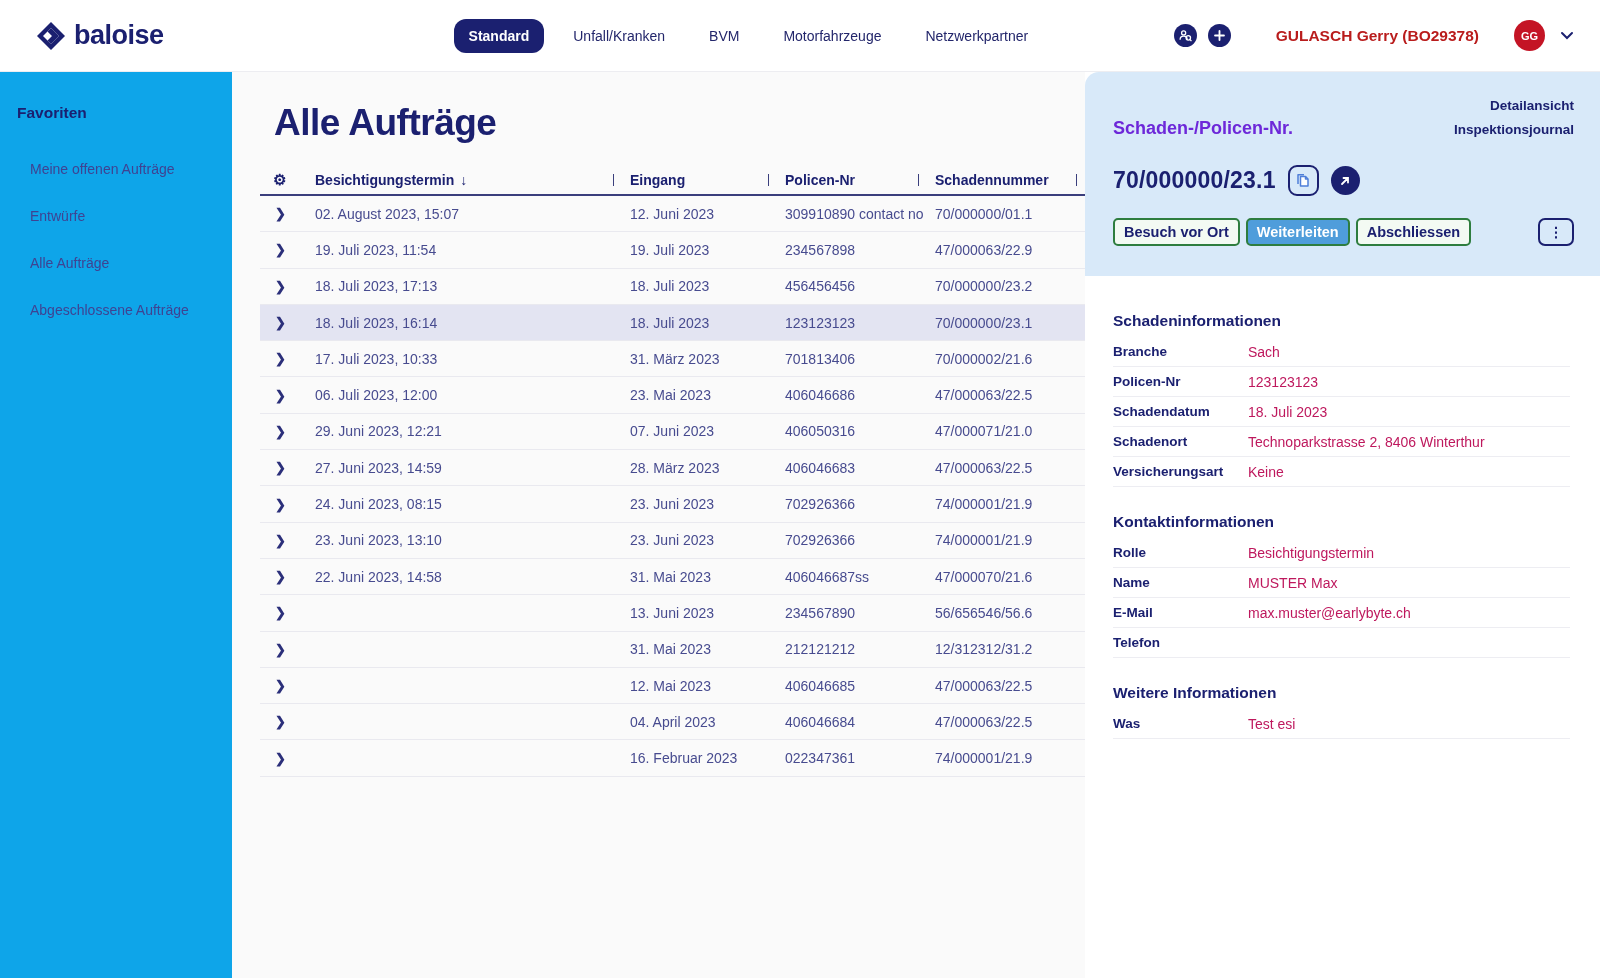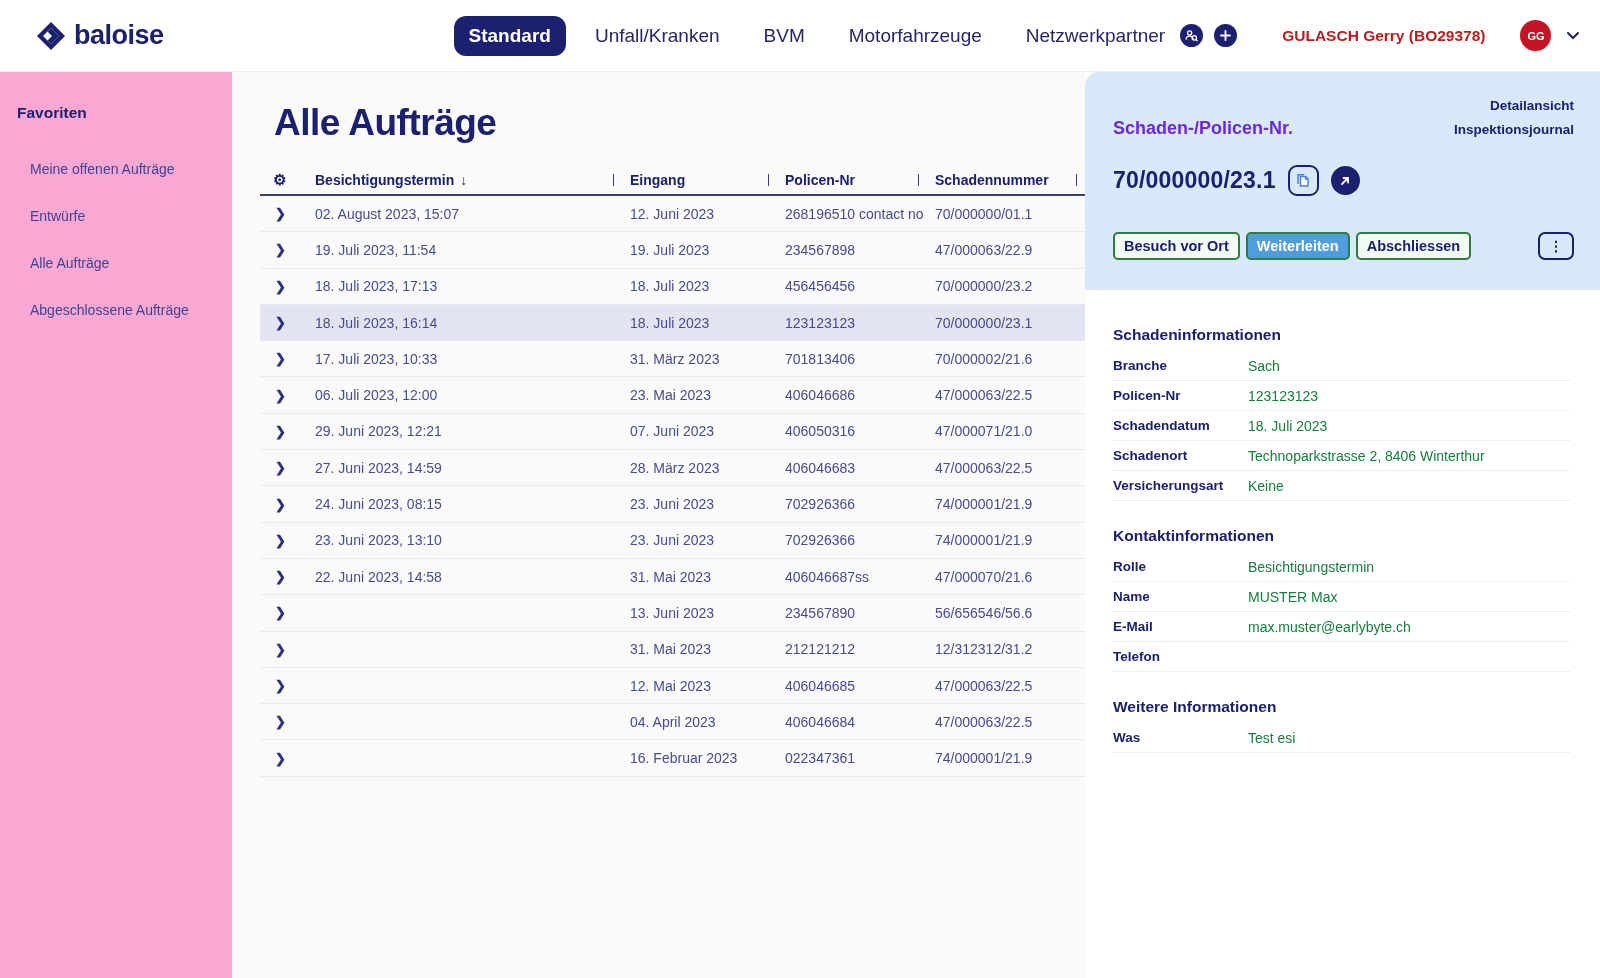--- a/index.html
+++ b/index.html
@@ -8,41 +8,41 @@
 
   
   .topbar {
     height:72px; background:#ffffff; display:flex; align-items:center;
     padding:0 26px 0 36px; border-bottom:1px solid #ededf1; position:relative; z-index:5;
   }
   .logo { display:flex; align-items:center; gap:8px; cursor:pointer; }
   .logo-text { font-size:27px; font-weight:bold; color:#1b2070; letter-spacing:-0.5px; }
   .primary-nav { display:flex; align-items:center; gap:14px; margin-left:290px; }
   .nav-tab {
-    background:none; border:none; font-family:inherit; font-size:19px; color:#23266b;
+    background:none; border:none; font-family:inherit; font-size:14px; color:#23266b;
     padding:9px 15px; border-radius:12px; cursor:pointer; font-weight:500; white-space:nowrap;
   }
   .nav-tab.active { background:#1b2070; color:#ffffff; font-weight:bold; }
   .topbar-right { margin-left:auto; display:flex; align-items:center; gap:11px; }
   .circle-btn {
     width:23px; height:23px; border-radius:50%; background:#1b2070; border:none; cursor:pointer;
     color:#fff; display:flex; align-items:center; justify-content:center; padding:0;
   }
   .circle-btn svg { display:block; }
   .user-name { font-size:15.5px; font-weight:bold; color:#b91c1c; margin-left:34px; white-space:nowrap; }
   .avatar {
     width:31px; height:31px; border-radius:50%; background:#c41425; color:#fff;
     font-size:11px; font-weight:bold; display:flex; align-items:center; justify-content:center;
     margin-left:24px; cursor:pointer;
   }
   .user-chevron { color:#1b2070; font-size:13px; cursor:pointer; margin-left:4px; }
 
   
   .content { display:flex; height:906px; }
-  .sidebar { width:232px; background:#f9a8d4; padding:32px 0 0 17px; flex:none; }
+  .sidebar { width:232px; background:#0ea5e9; padding:32px 0 0 17px; flex:none; }
   .sidebar-title { font-size:15.5px; font-weight:bold; color:#1b2070; margin-bottom:24px; }
   .sidebar-item {
     font-size:14px; color:#3f4392; padding:15px 0 16px 13px; cursor:pointer; border-radius:6px;
   }
   .main { flex:1; background:#fafafa; padding:28px 0 0 28px; overflow:hidden; }
   .page-title { font-size:37px; font-weight:bold; color:#1b2070; margin:2px 0 22px 14px; letter-spacing:-0.5px; }
 
   
   .table { width:100%; }
   .thead {
@@ -79,41 +79,41 @@
   .claim-number { font-size:23px; font-weight:bold; color:#1b2070; letter-spacing:0.2px; }
   .icon-btn-square {
     width:31px; height:31px; border:2px solid #1b2070; border-radius:9px; background:transparent;
     display:flex; align-items:center; justify-content:center; cursor:pointer; color:#3f6fd8; padding:0;
   }
   .icon-btn-circle {
     width:29px; height:29px; border-radius:50%; background:#1b2070; border:none; color:#fff;
     display:flex; align-items:center; justify-content:center; cursor:pointer; font-size:14px; padding:0;
   }
   .claim-subtitle { font-size:13.5px; font-weight:bold; color:#1b2070; margin-top:14px; }
-  .actions-row { display:flex; align-items:center; gap:6px; margin-top:36px; }
+  .actions-row { display:flex; align-items:center; gap:6px; margin-top:22px; }
   .action-btn {
     font-family:inherit; font-size:14.5px; font-weight:bold; color:#1b2070;
     background:#f3faf3; border:2px solid #2e7d3f; border-radius:5px; padding:4px 9px; cursor:pointer;
     white-space:nowrap;
   }
   .action-btn.primary { background:#4f9ddb; color:#ffffff; }
   .kebab-btn {
     margin-left:auto; width:36px; height:28px; border:2px solid #1b2070; border-radius:7px;
     background:transparent; color:#1b2070; font-weight:bold; font-size:14px; cursor:pointer;
     display:flex; align-items:center; justify-content:center;
   }
   .panel-body { padding:36px 30px 0 28px; }
   .info-section { margin-bottom:26px; }
   .section-title { font-size:15.5px; font-weight:bold; color:#1b2070; padding-bottom:7px; }
   .info-row {
     display:grid; grid-template-columns:135px 1fr; align-items:center; min-height:30px;
     border-bottom:1px solid #ededf2; font-size:13.5px;
   }
   .info-label { font-weight:bold; color:#1b2070; }
-  .info-value { font-size:14px; color:#15803d; }
+  .info-value { font-size:14px; color:#be185d; }
 </style>
 </head>
 <body>
 
 <header class="topbar">
   <div class="logo">
     <span style="display:flex;">
       <svg width="30" height="30" viewBox="0 0 30 30">
         <polygon points="15,1 29,15 15,29 1,15" fill="#1b2070"></polygon>
         <polygon points="15,7 23,15 15,23 7,15" fill="#ffffff"></polygon>
@@ -188,21 +188,21 @@
         <div class="th last-sep">
           <span>Schadennummer</span>
           <span class="sep"></span>
         </div>
       </div>
       <div id="table-body">
           <div class="trow">
             <span class="chev">❯</span>
             <span class="cell">02. August 2023, 15:07</span>
             <span class="cell">12. Juni 2023</span>
-            <span class="cell">268196510 contact no</span>
+            <span class="cell">309910890 contact no</span>
             <span class="cell">70/000000/01.1</span>
           </div>
           <div class="trow">
             <span class="chev">❯</span>
             <span class="cell">19. Juli 2023, 11:54</span>
             <span class="cell">19. Juli 2023</span>
             <span class="cell">234567898</span>
             <span class="cell">47/000063/22.9</span>
           </div>
           <div class="trow">

